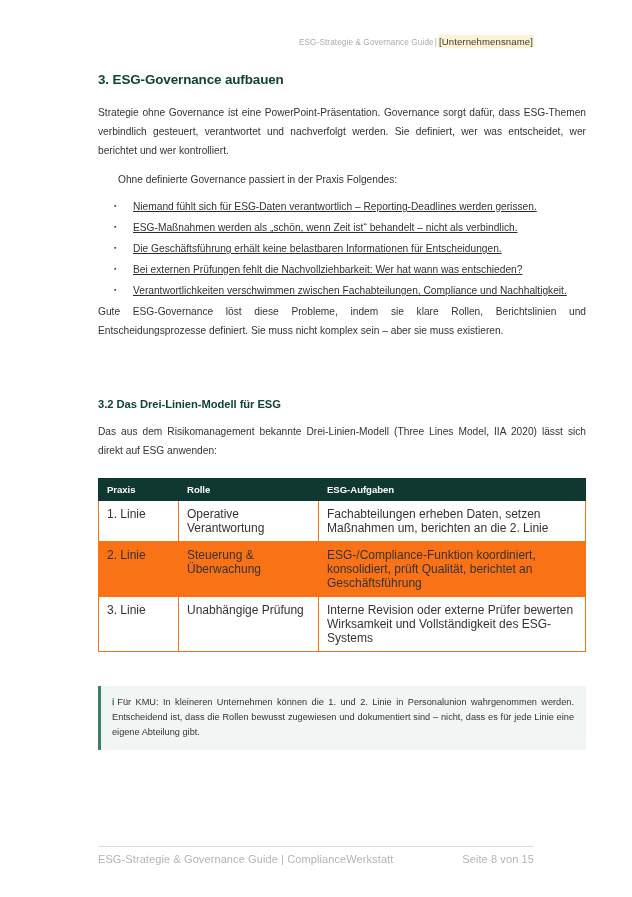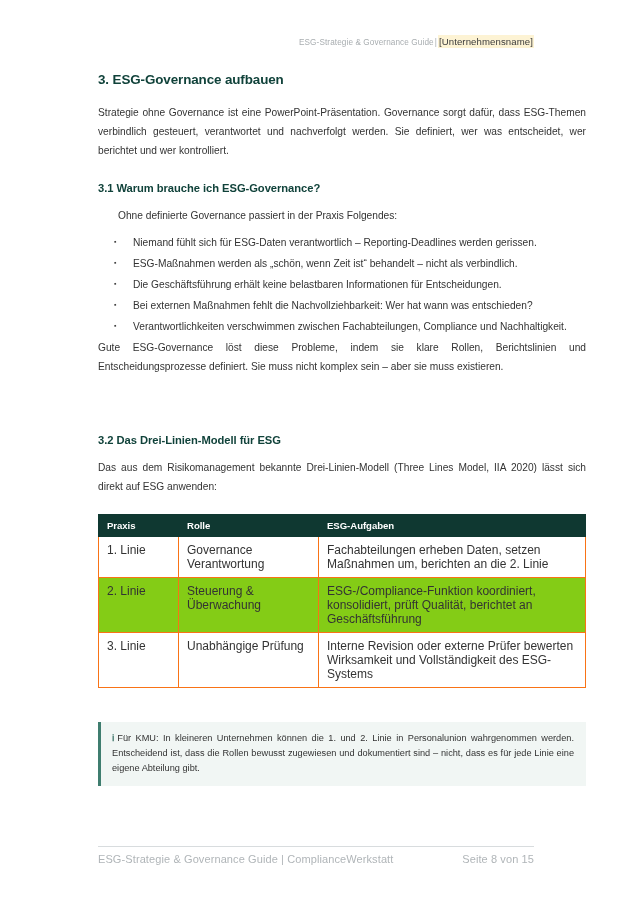--- a/index.html
+++ b/index.html
@@ -80,20 +80,21 @@
     text-align: justify;
     margin: 0 0 10px 0;
   }
   p.body.tight { margin-bottom: 18px; }
   p.body.lead  { margin-bottom: 8px; margin-left: 20px; }
 
   ul.bullets {
     list-style: none;
     margin: 0 0 2px 0;
     padding: 0;
+    text-decoration: underline;
   }
   ul.bullets li {
     position: relative;
     font-size: 10.2px;
     line-height: 19px;
     color: #333333;
     text-align: justify;
     padding-left: 35px;
     margin-bottom: 2px;
   }
@@ -126,21 +127,21 @@
   }
   table.lines-table td {
     font-size: 12px;
     line-height: 14px;
     color: #333333;
     padding: 6px 7px 6px 8px;
     border: 1px solid #f97316;
     vertical-align: top;
   }
   table.lines-table tr.alt td {
-    background: #84cc16;
+    background: #f97316;
   }
   .col-linie { width: 80px; }
   .col-rolle { width: 140px; }
   .col-aufg  { width: auto; }
 
   
   .callout {
     margin-top: 34px;
     background: #f1f6f4;
     border-left: 3px solid #3f7d6f;
@@ -187,29 +188,28 @@
   <div class="doc-header">
     <span>ESG-Strategie &amp; Governance Guide</span><span class="hdr-sep">|</span><span class="placeholder">[Unternehmensname]</span>
   </div>
 
   <div class="content">
 
     <h1 class="sec-title">3. ESG-Governance aufbauen</h1>
 
     <p class="body">Strategie ohne Governance ist eine PowerPoint-Präsentation. Governance sorgt dafür, dass ESG-Themen verbindlich gesteuert, verantwortet und nachverfolgt werden. Sie definiert, wer was entscheidet, wer berichtet und wer kontrolliert.</p>
 
-    <h2 class="sub-title first">3.1 Warum brauche ich ESG-Governance?</h2>
 
     <p class="body lead">Ohne definierte Governance passiert in der Praxis Folgendes:</p>
 
     <ul class="bullets">
       <li>Niemand fühlt sich für ESG-Daten verantwortlich – Reporting-Deadlines werden gerissen.</li>
       <li>ESG-Maßnahmen werden als „schön, wenn Zeit ist“ behandelt – nicht als verbindlich.</li>
       <li>Die Geschäftsführung erhält keine belastbaren Informationen für Entscheidungen.</li>
-      <li>Bei externen Maßnahmen fehlt die Nachvollziehbarkeit: Wer hat wann was entschieden?</li>
+      <li>Bei externen Prüfungen fehlt die Nachvollziehbarkeit: Wer hat wann was entschieden?</li>
       <li>Verantwortlichkeiten verschwimmen zwischen Fachabteilungen, Compliance und Nachhaltigkeit.</li>
     </ul>
 
     <p class="body">Gute ESG-Governance löst diese Probleme, indem sie klare Rollen, Berichtslinien und Entscheidungsprozesse definiert. Sie muss nicht komplex sein – aber sie muss existieren.</p>
 
     <h2 class="sub-title spaced">3.2 Das Drei-Linien-Modell für ESG</h2>
 
     <p class="body tight">Das aus dem Risikomanagement bekannte Drei-Linien-Modell (Three Lines Model, IIA 2020) lässt sich direkt auf ESG anwenden:</p>
 
     <table class="lines-table">
@@ -221,21 +221,21 @@
       <thead>
         <tr>
           <th>Praxis</th>
           <th>Rolle</th>
           <th>ESG-Aufgaben</th>
         </tr>
       </thead>
       <tbody>
         <tr>
           <td>1. Linie</td>
-          <td>Governance Verantwortung</td>
+          <td>Operative Verantwortung</td>
           <td>Fachabteilungen erheben Daten, setzen Maßnahmen um, berichten an die 2. Linie</td>
         </tr>
         <tr class="alt">
           <td>2. Linie</td>
           <td>Steuerung &amp; Überwachung</td>
           <td>ESG-/Compliance-Funktion koordiniert, konsolidiert, prüft Qualität, berichtet an Geschäftsführung</td>
         </tr>
         <tr>
           <td>3. Linie</td>
           <td>Unabhängige Prüfung</td>

